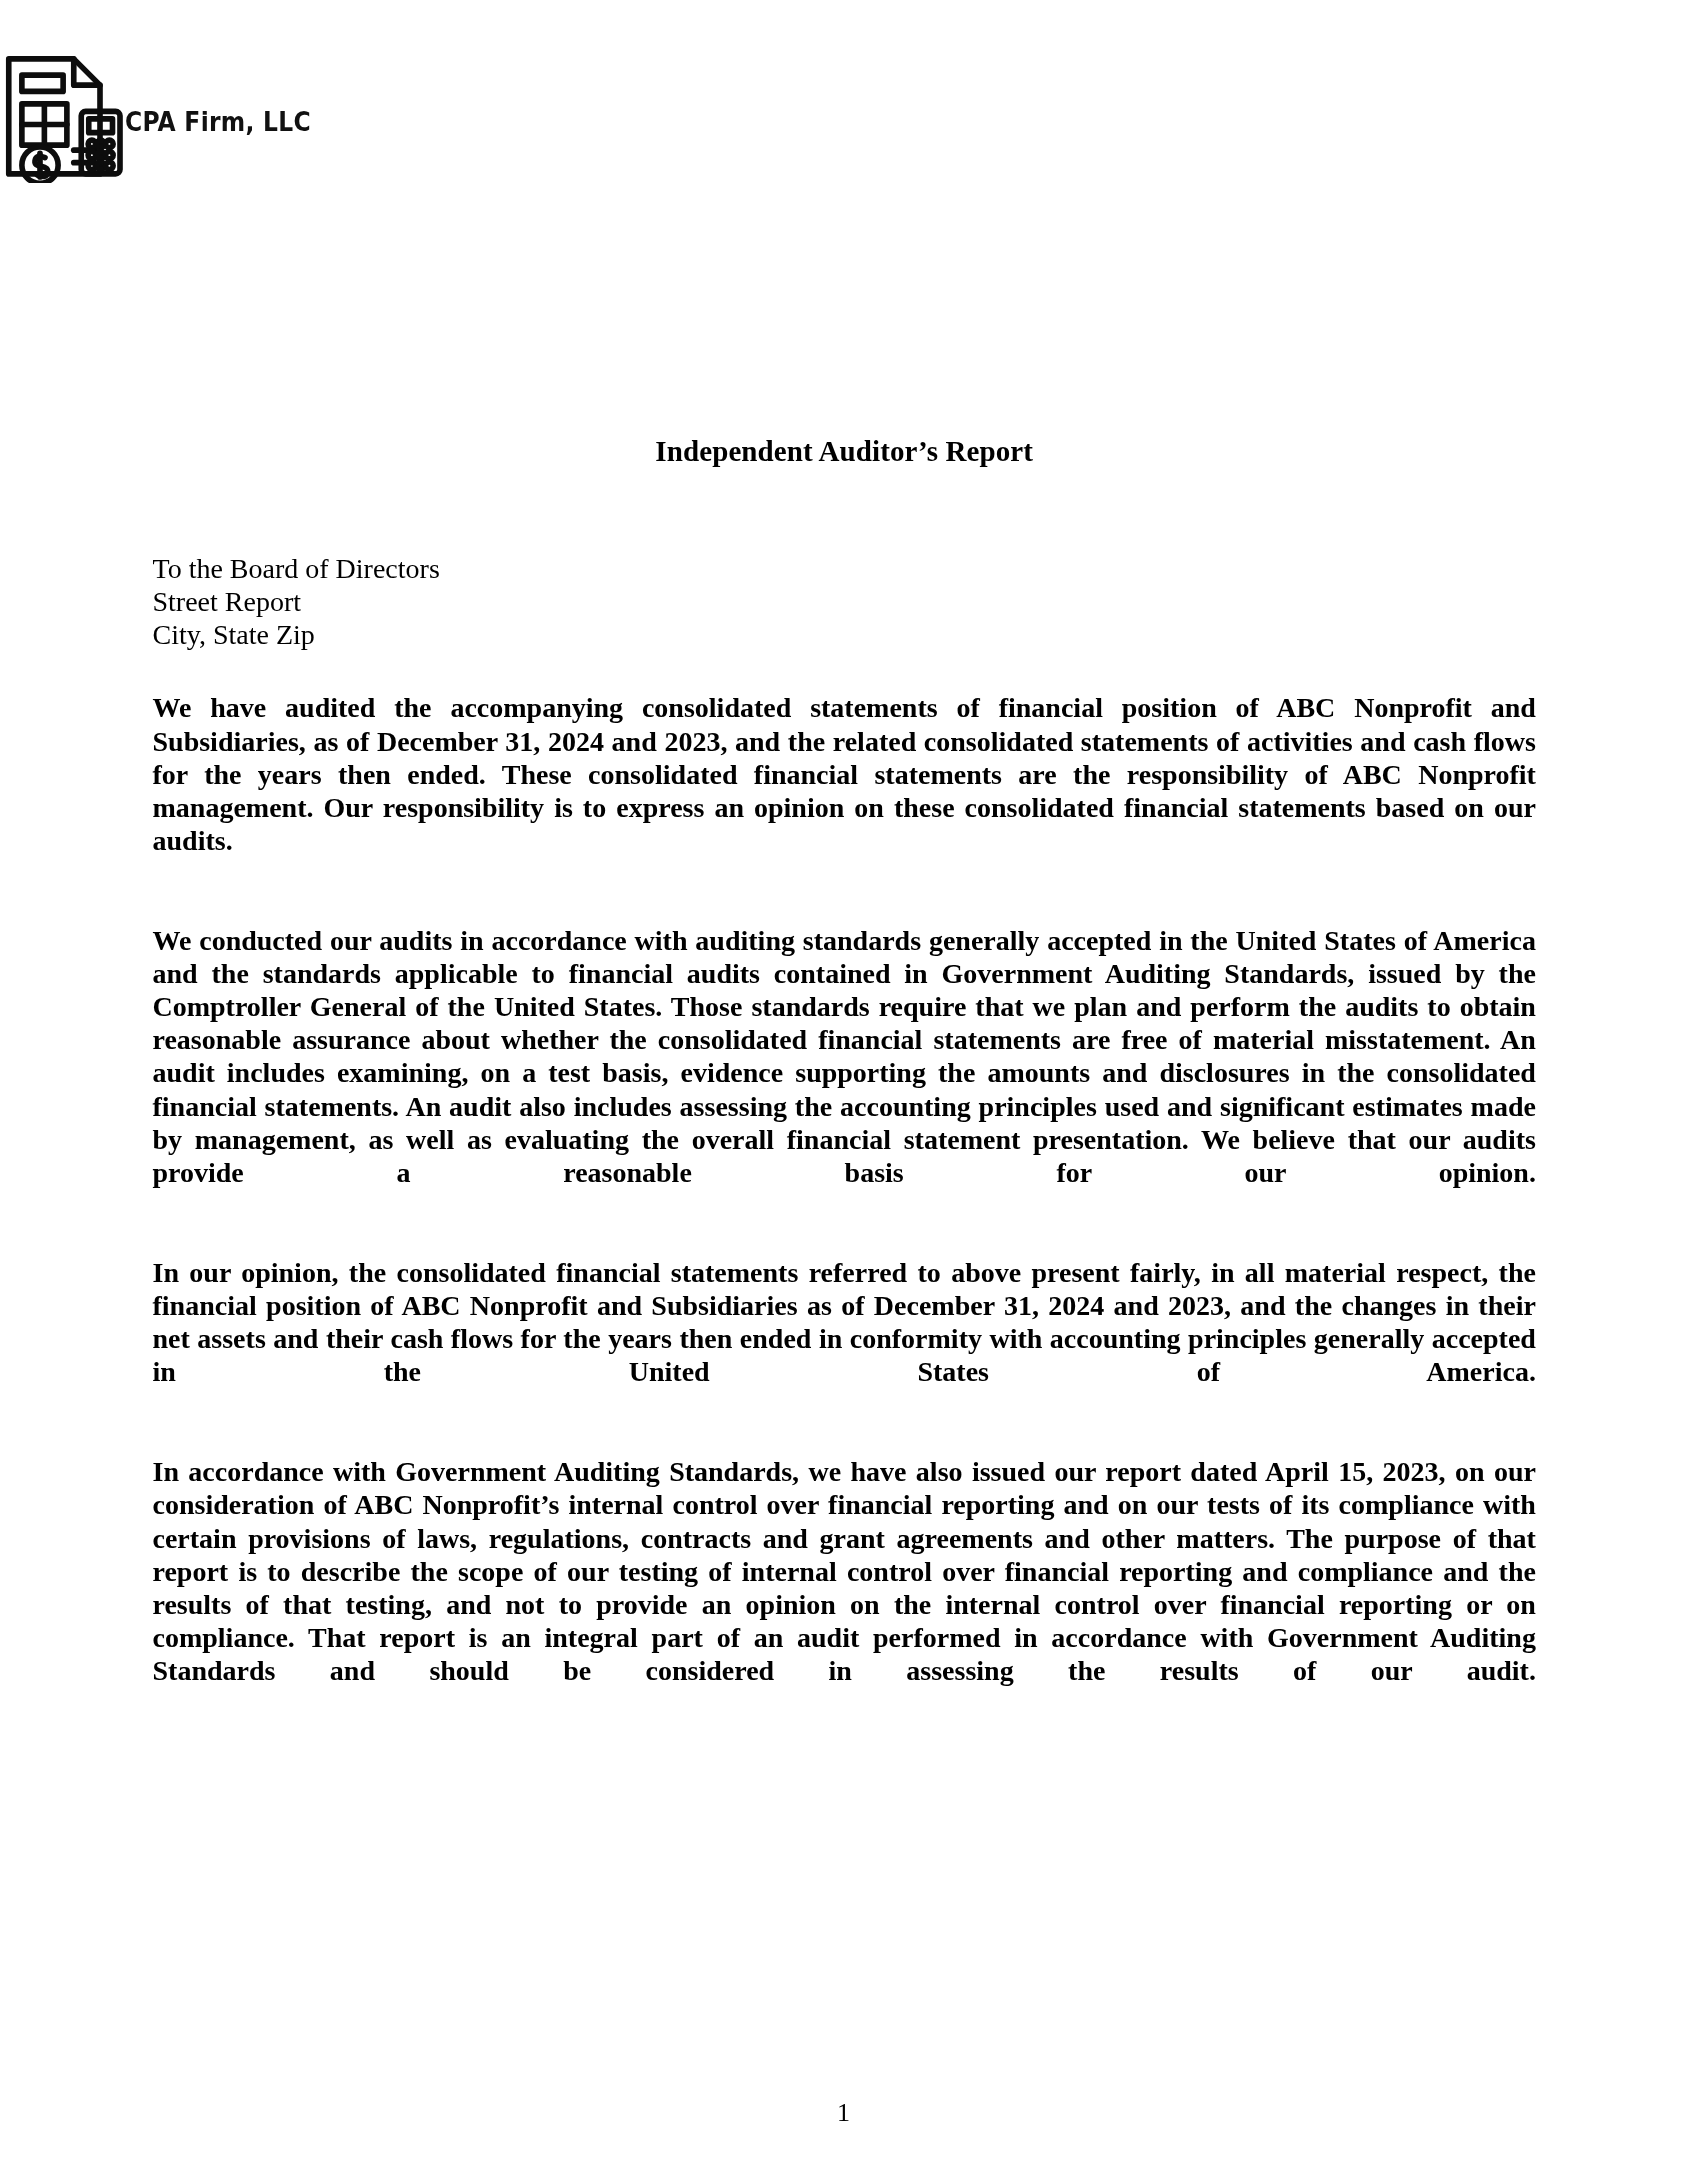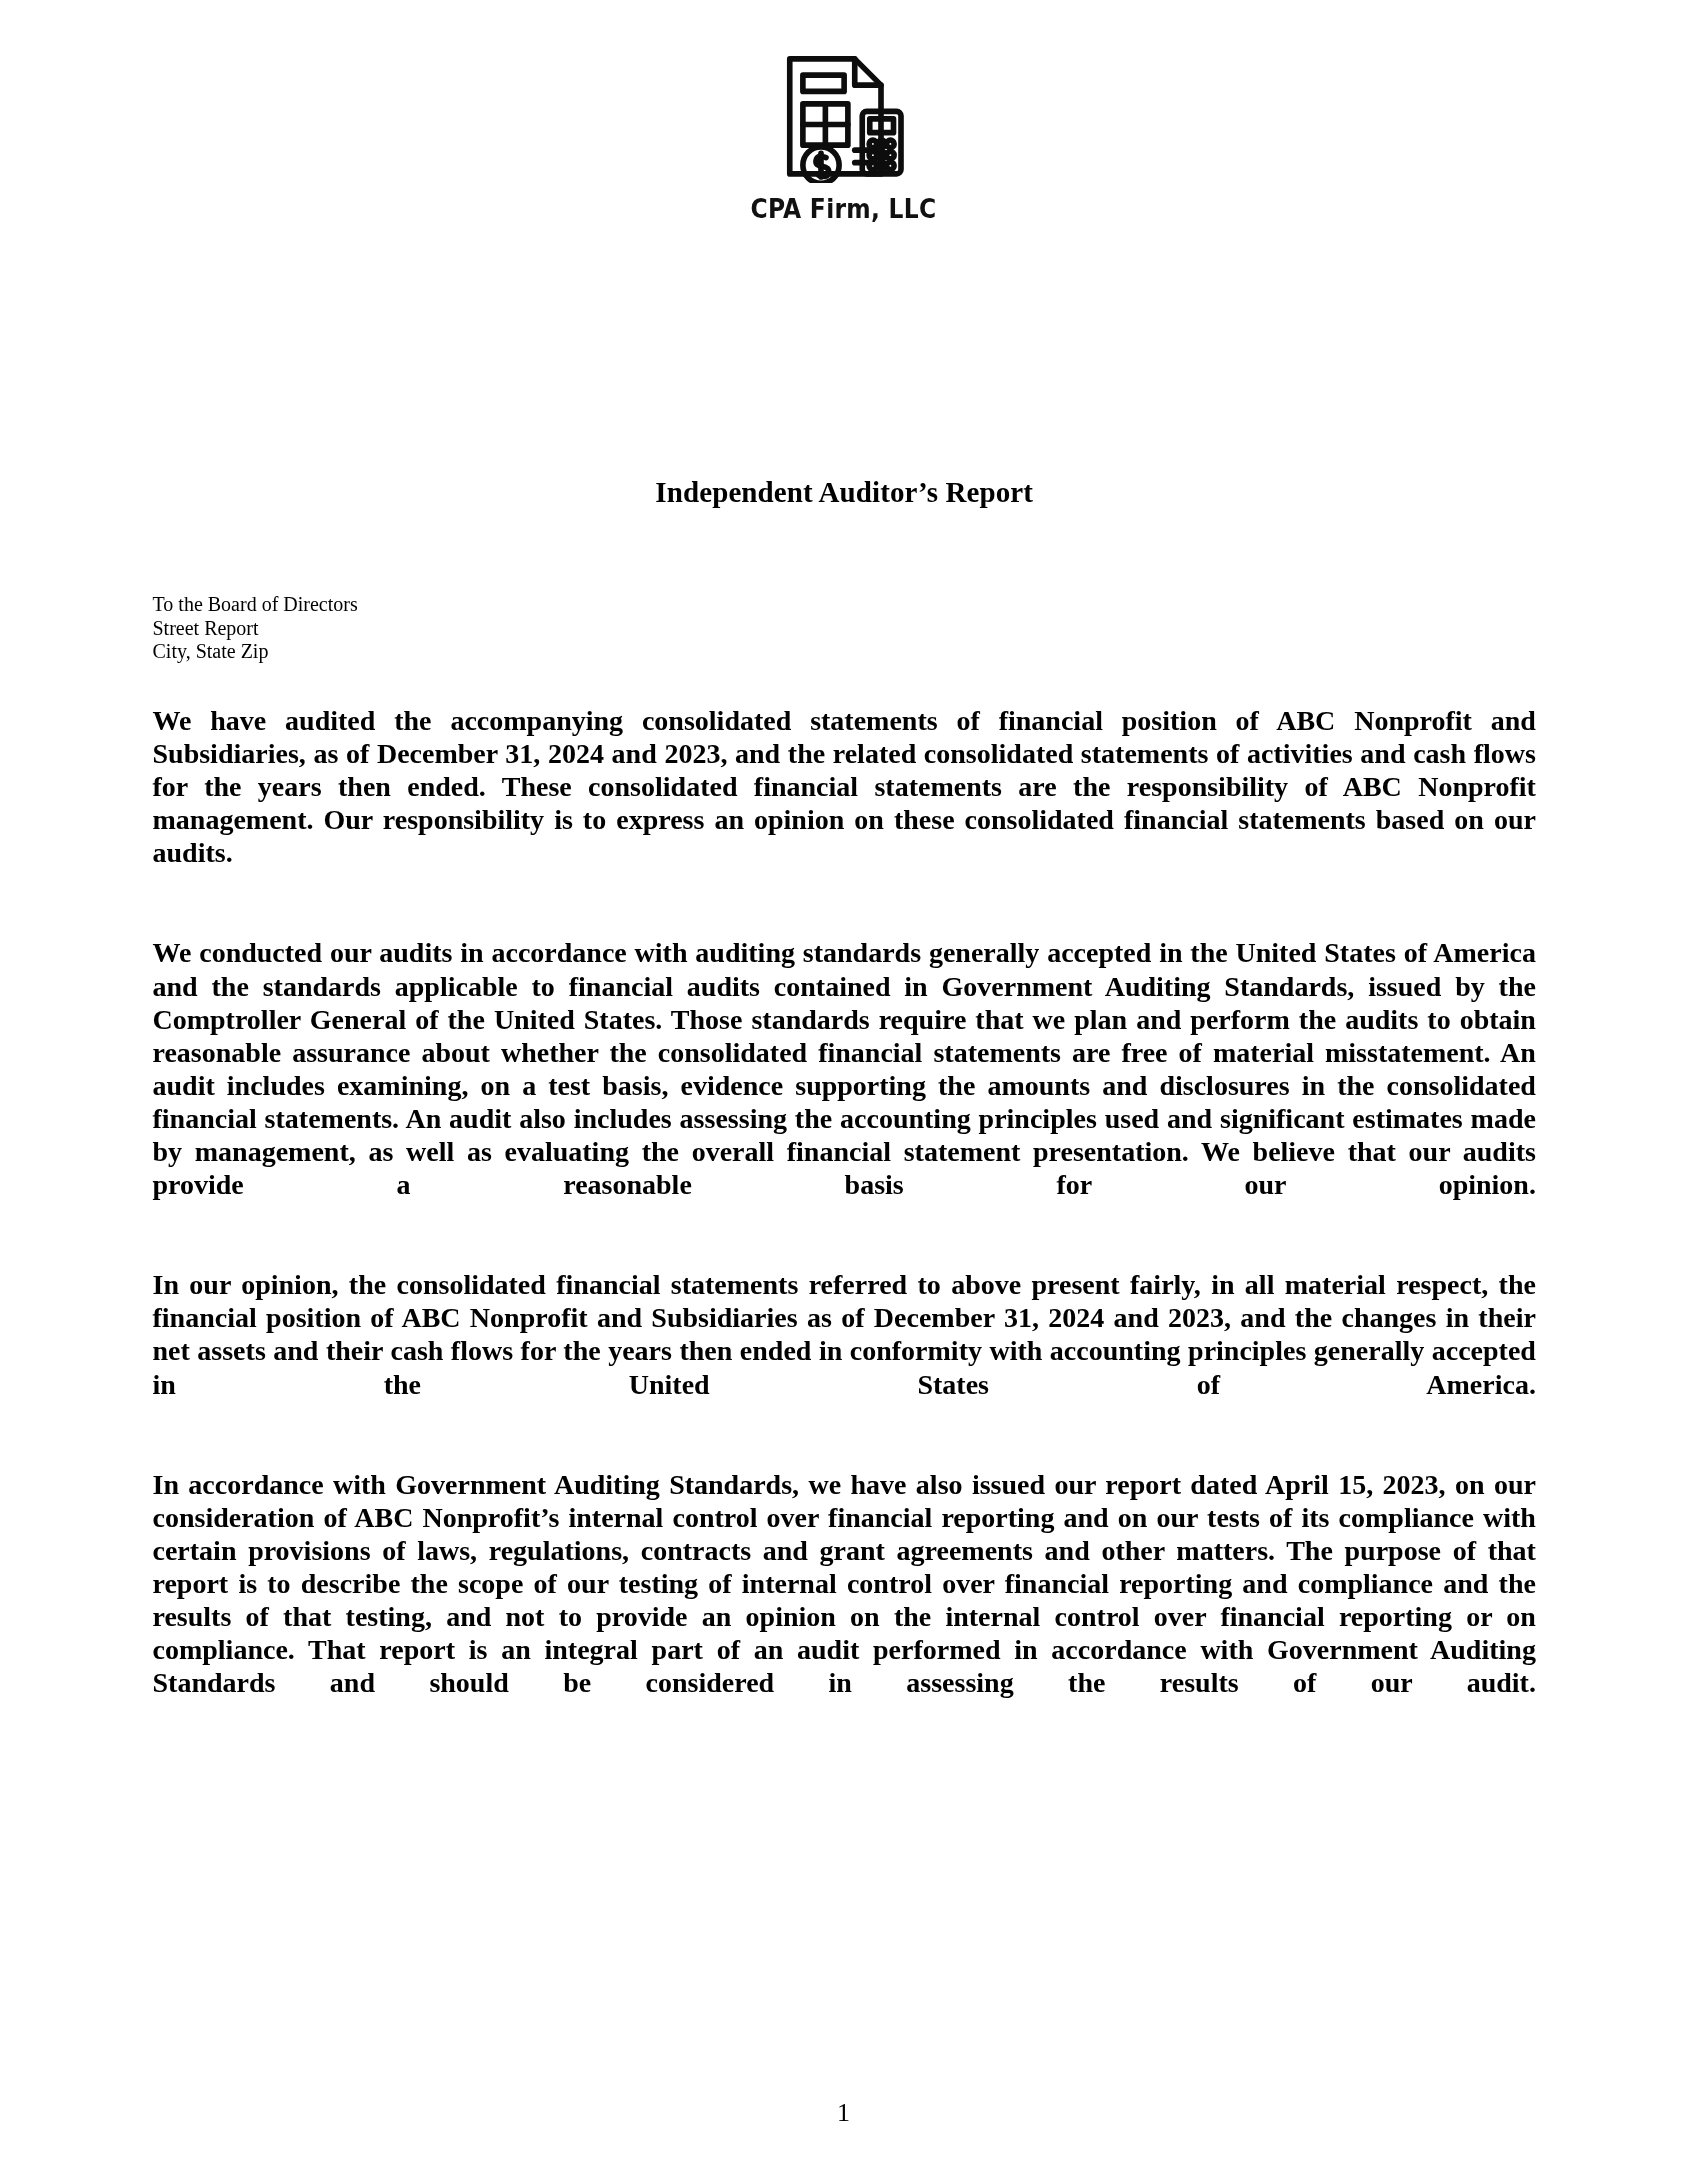--- a/index.html
+++ b/index.html
@@ -23,21 +23,20 @@
     box-sizing: border-box;
     padding: 0;
     overflow: hidden;
   }
 
   
   .letterhead {
     width: 100%;
     padding-top: 51px;
     display: flex;
-    flex-direction: column;
     align-items: center;
   }
   .logo-mark {
     width: 125px;
     height: 132px;
     display: block;
   }
   .firm-name {
     margin-top: 10.6px;
     font-family: "DejaVu Sans Condensed", "Liberation Sans Narrow", "Liberation Sans", sans-serif;
@@ -61,21 +60,21 @@
     text-align: center;
     font-weight: 700;
     font-size: 29px;
     line-height: 1.2;
     margin-top: 251px;
     letter-spacing: 0.1px;
   }
 
   .addressee {
     margin-top: 84px;
-    font-size: 20px;
+    font-size: 28px;
     line-height: 1.175;
   }
   .addressee .line {
     white-space: nowrap;
   }
 
   .para {
     margin-top: 34px;
     font-size: 28px;
     line-height: 1.182;

